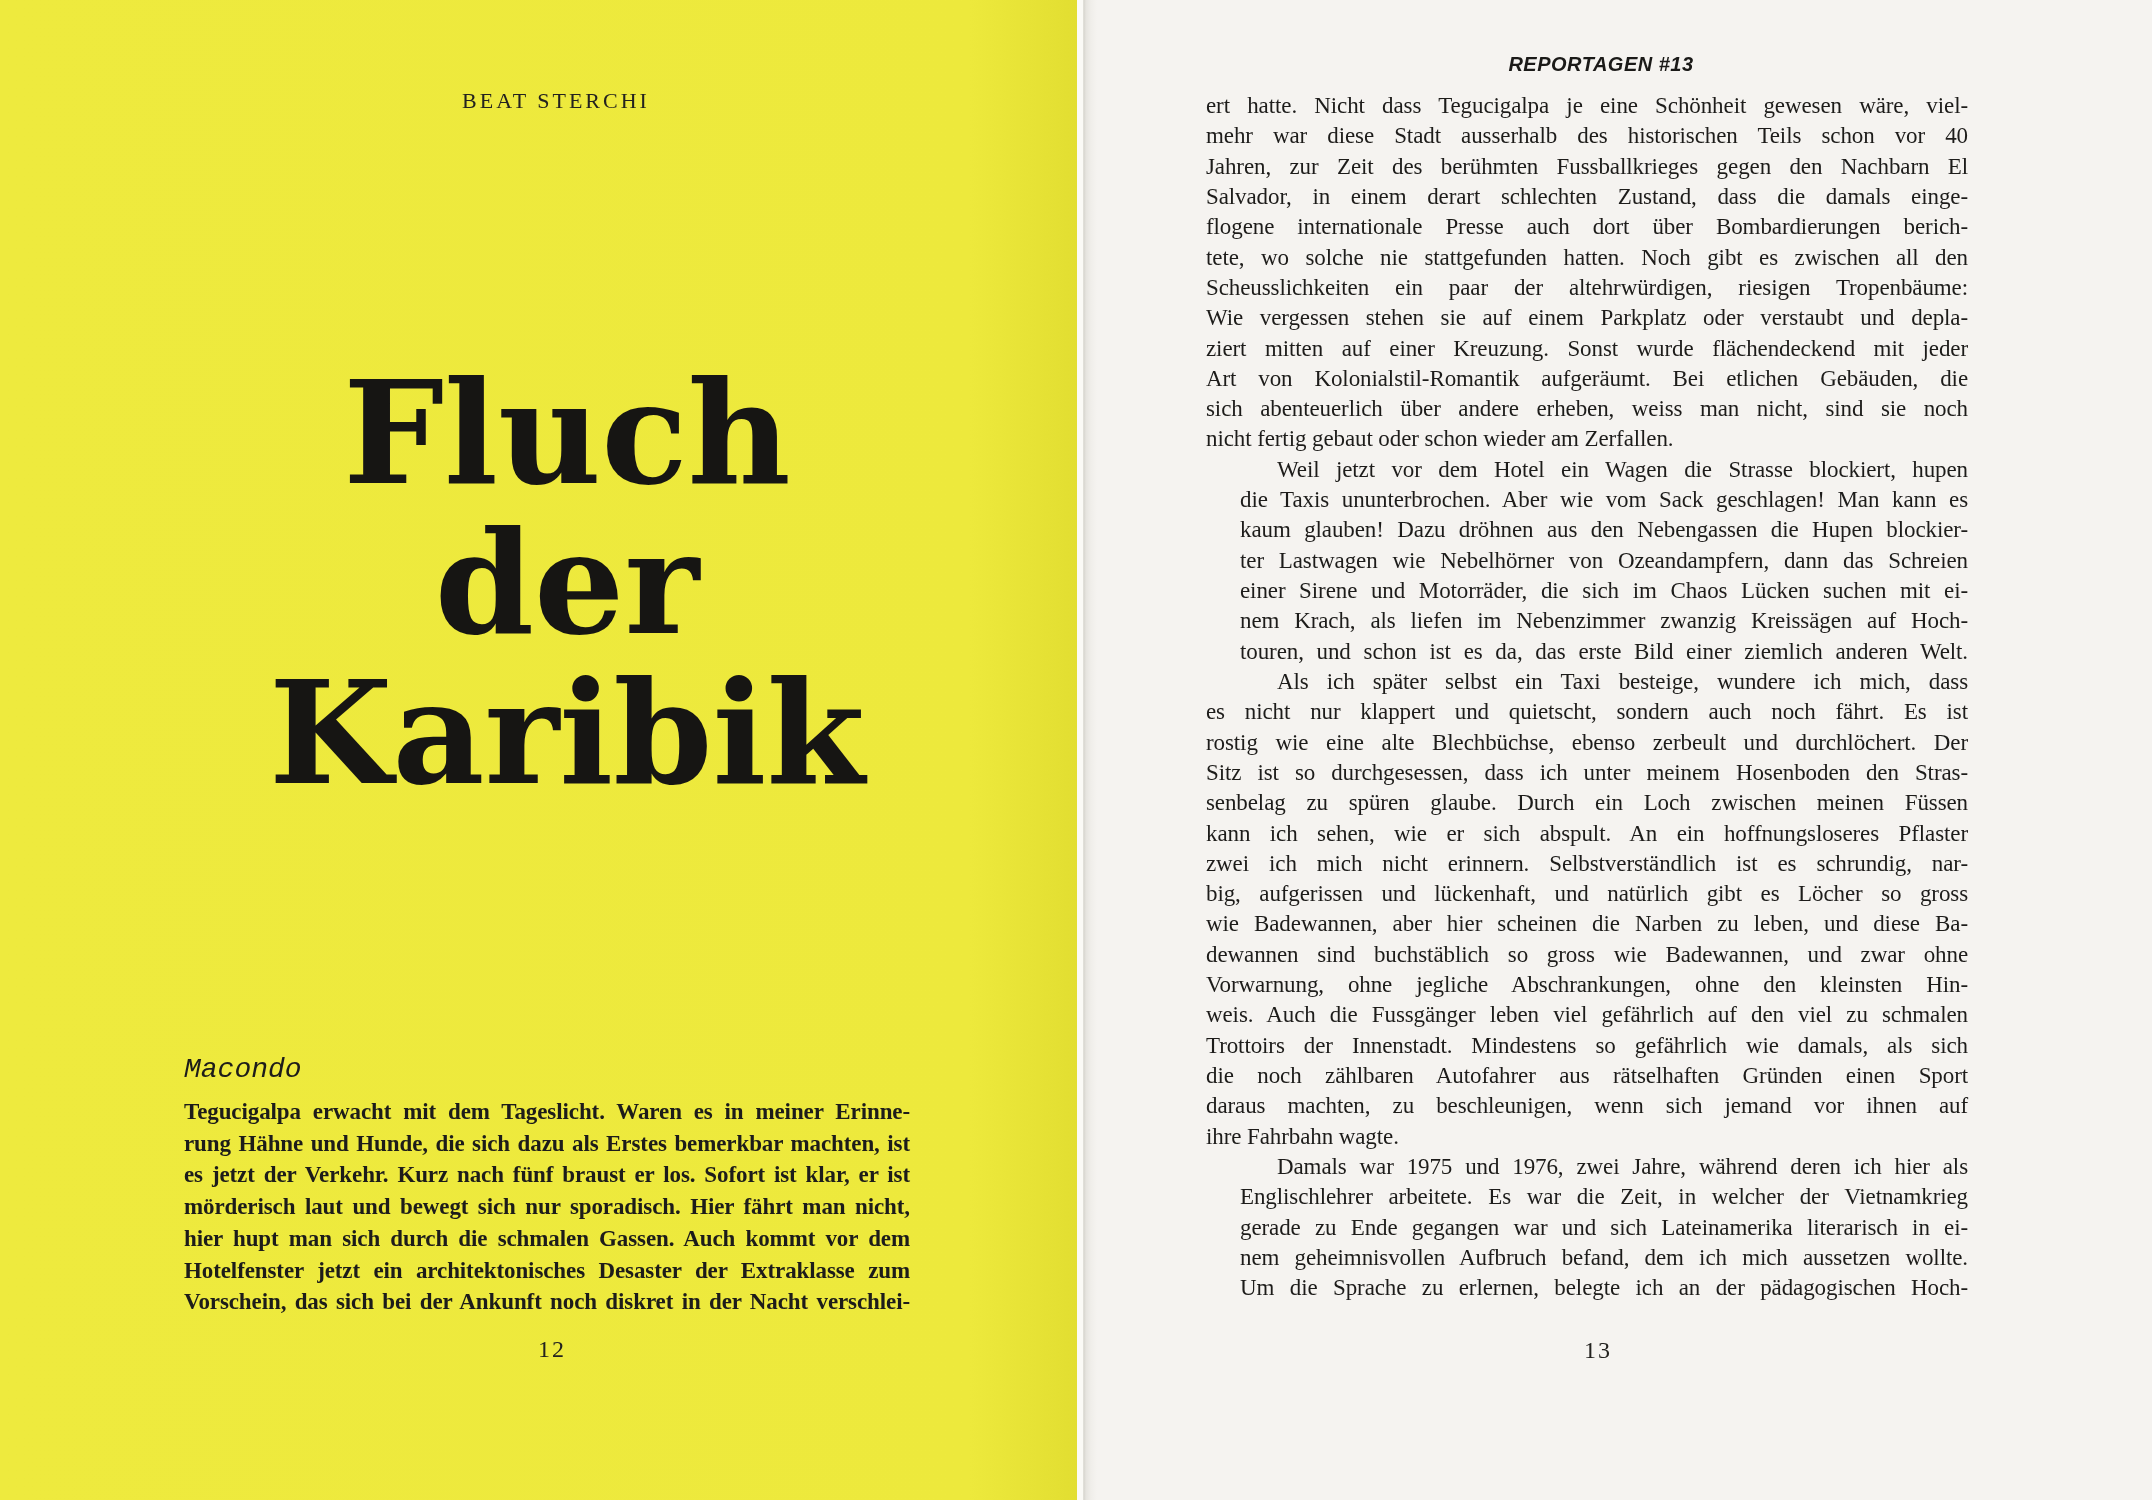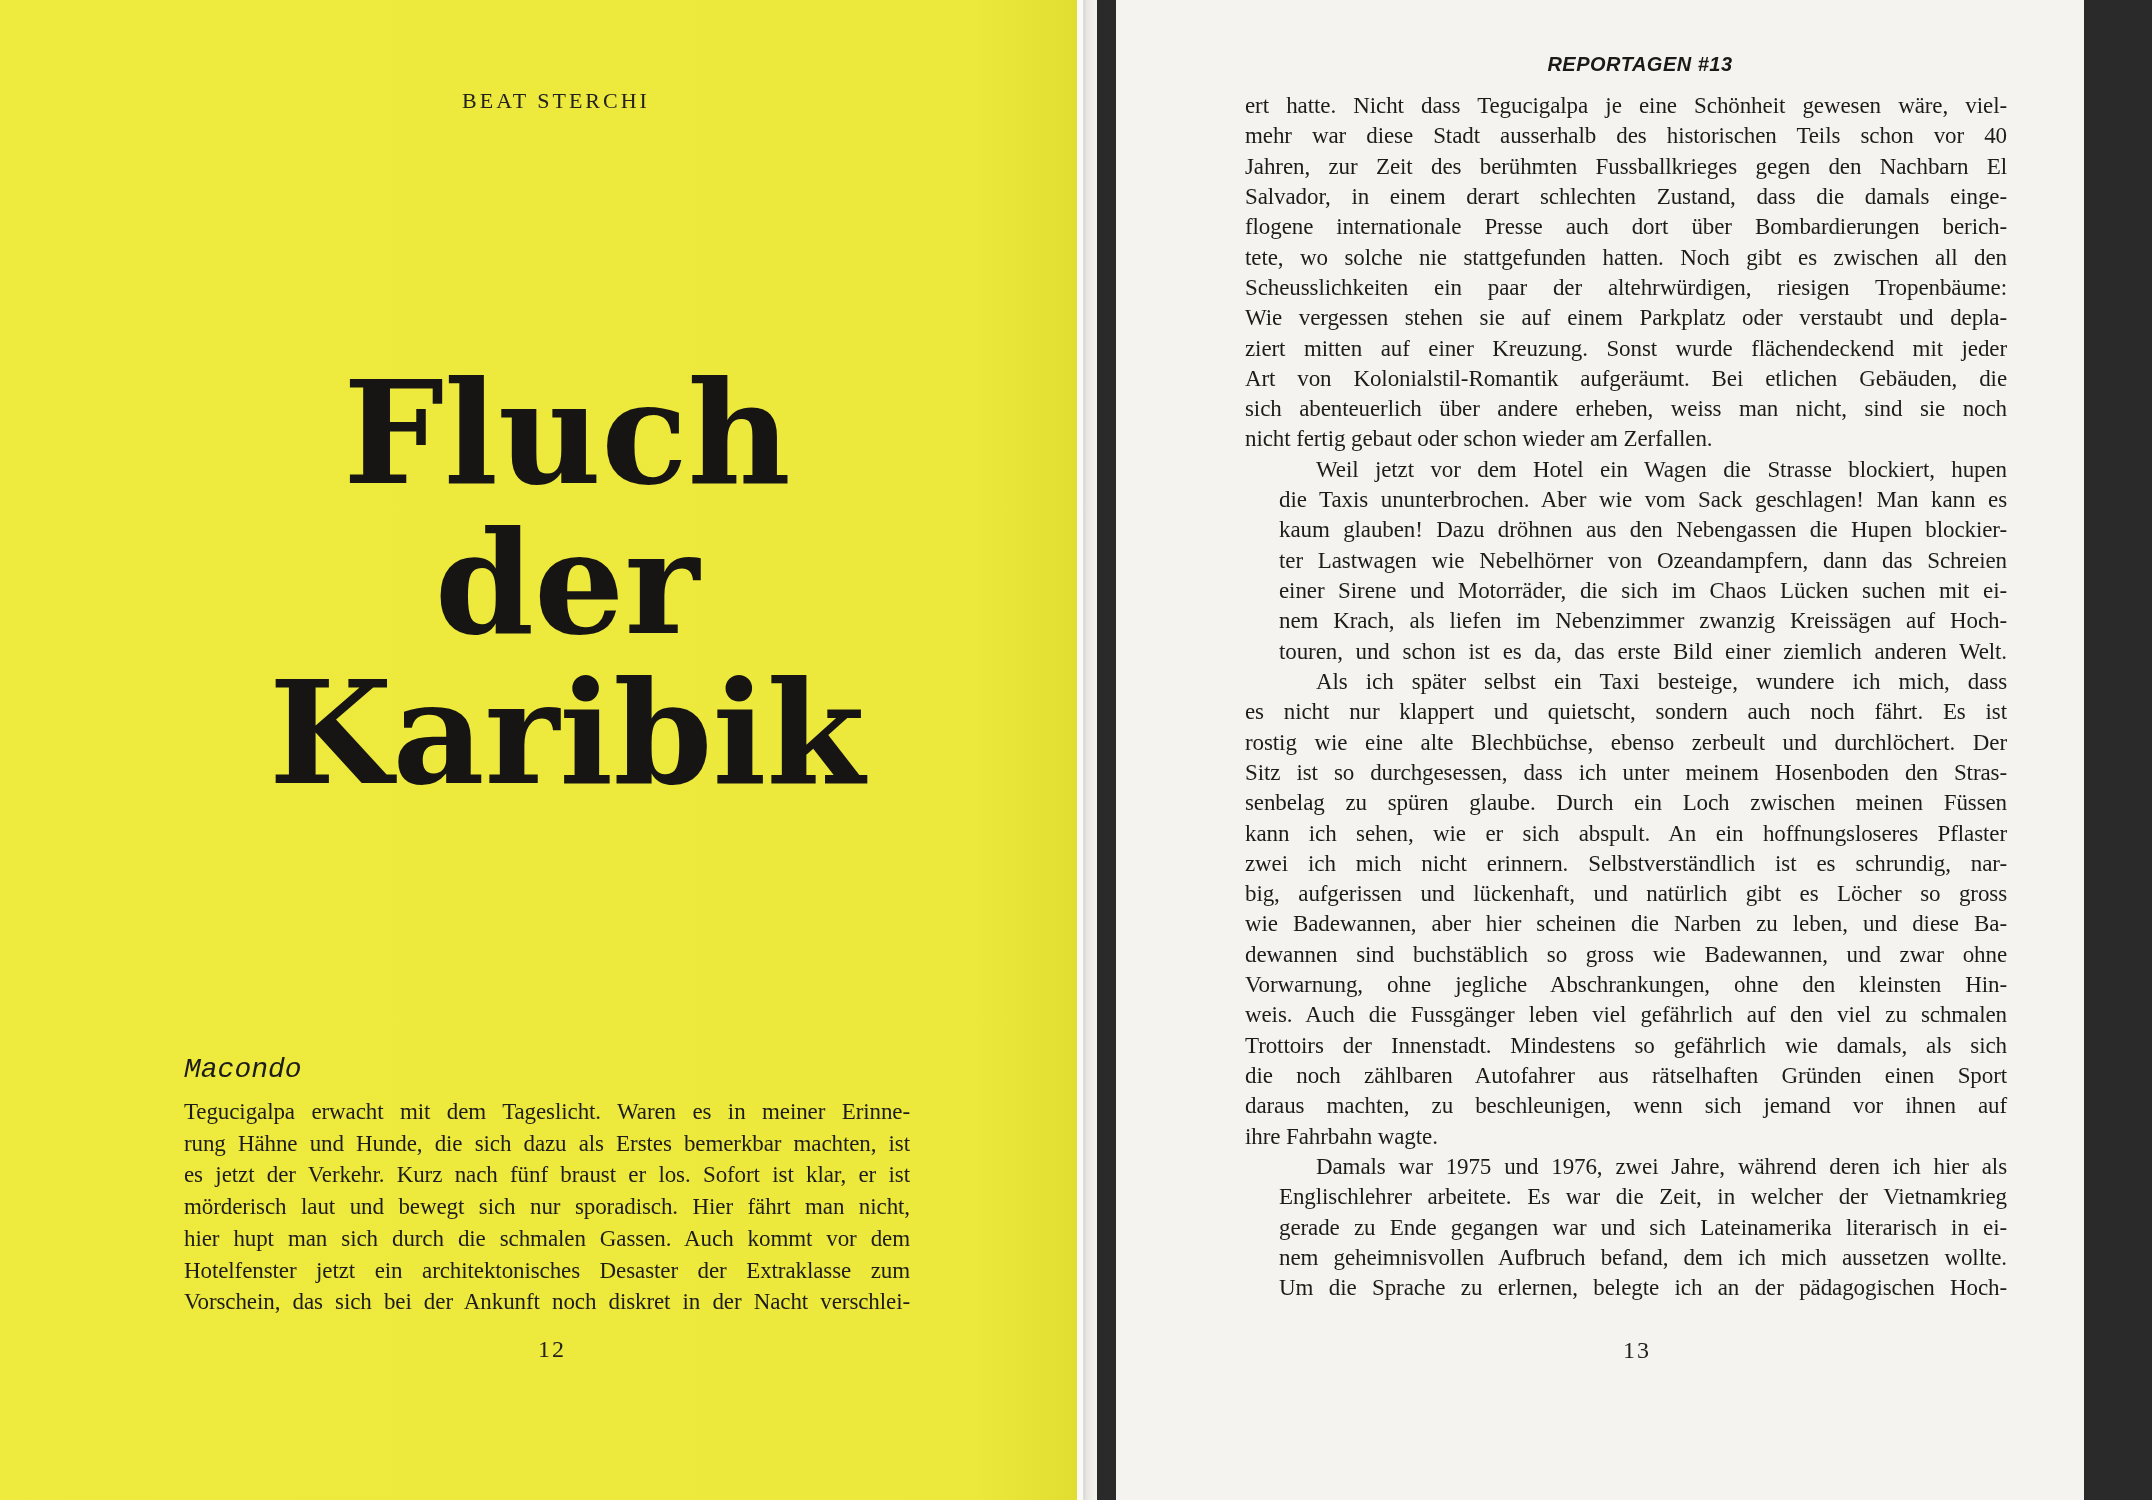--- a/index.html
+++ b/index.html
@@ -23,31 +23,30 @@
     white-space:nowrap;
   }
   .section-label{
     position:absolute;left:184px;top:1054px;
     font-style:italic;font-size:28px;color:#1d1c1a;font-family:Liberation Mono, monospace;
   }
   .body-left{
     position:absolute;left:184px;top:1096px;width:726px;
     font-size:23px;
   }
-  .body-left .line{line-height:31.7px;}
+  .body-left .line{line-height:31.7px;font-weight:bold;}
   
   .gutter{
     position:absolute;left:1077px;top:0;width:20px;height:1500px;
     background:linear-gradient(to right,#fbfaf6 0%,#fbfaf6 28%,#d7d5ce 34%,#e6e4df 45%,#f0eeea 70%,#F5F3F0 100%);
   }
   
   .page-right{
-    position:absolute;left:1077px;top:0;width:968px;height:1500px;
+    position:absolute;left:1077px;top:0;width:1075px;height:1500px;
     background:#F5F3F0;
-    margin-left:39px;
   }
   .running-header{
     position:absolute;left:524px;top:53px;transform:translateX(-50%);
     font-family:"Liberation Sans", sans-serif;font-weight:bold;font-style:italic;
     font-size:20px;letter-spacing:0.5px;white-space:nowrap;color:#1b1a18;
   }
   .body-right{
     position:absolute;left:129px;top:91px;width:762px;
     font-size:23px;
   }

